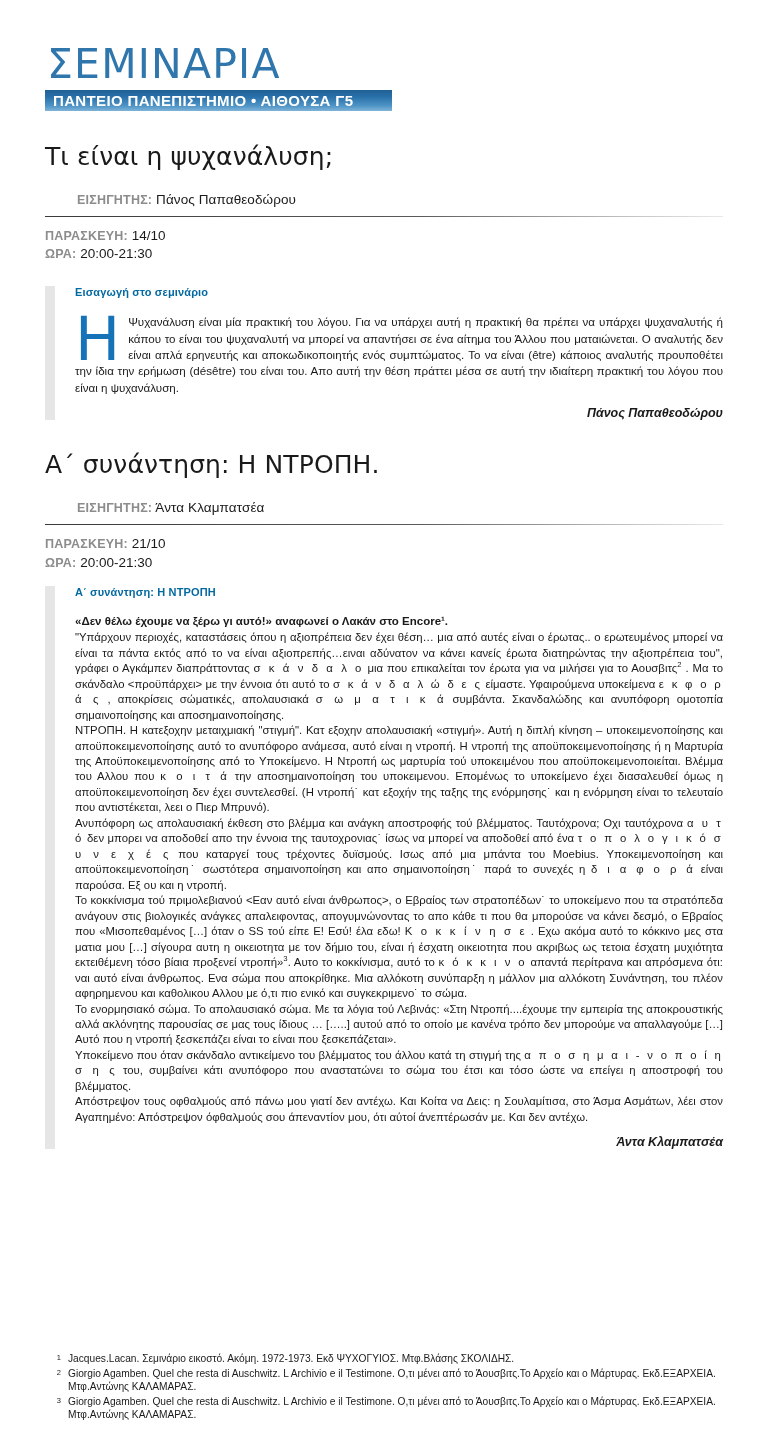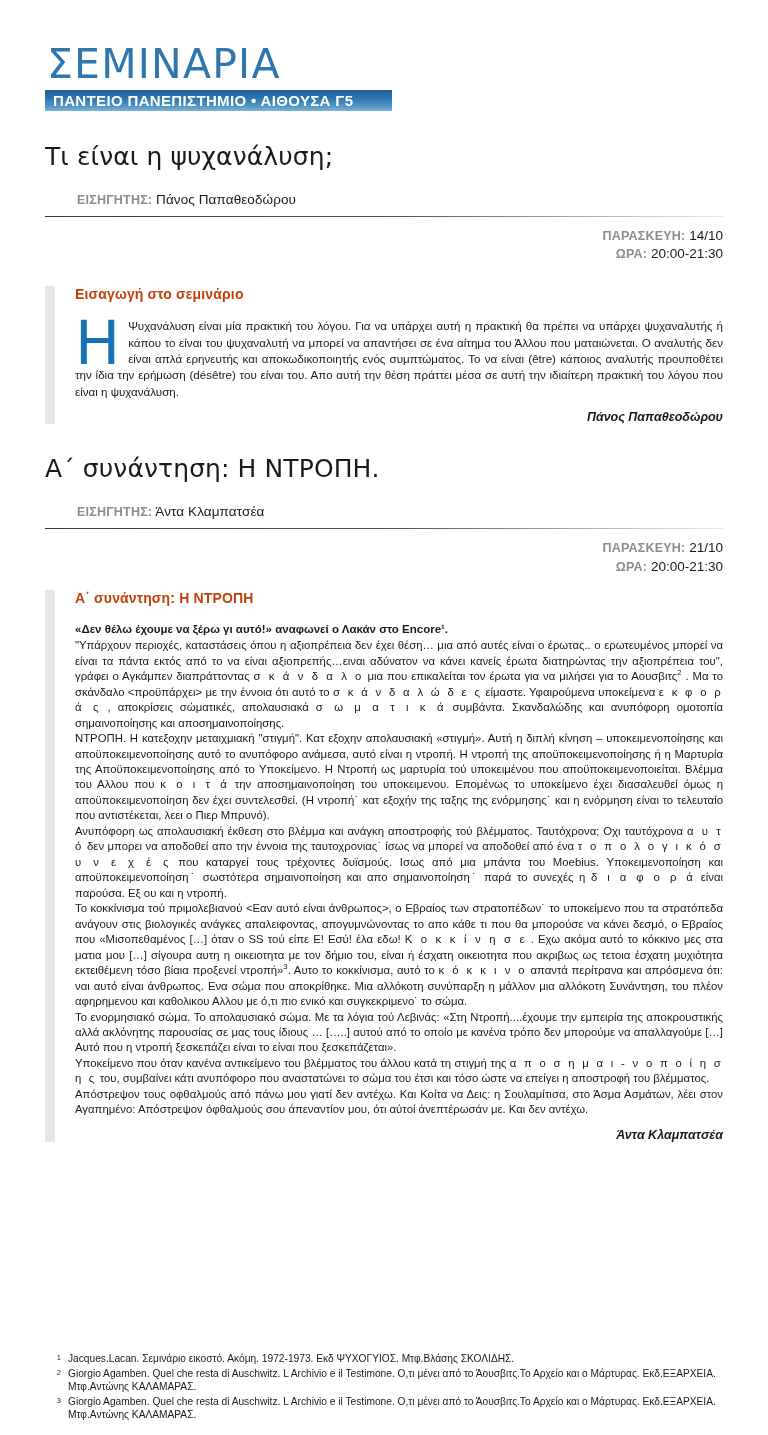--- a/index.html
+++ b/index.html
@@ -85,21 +85,20 @@
   }
   .rule {
     margin-top: 9px;
     height: 1px;
     background: linear-gradient(to right, #3a3a3a 0%, #5a5a5a 55%, #c8c8c8 88%, #e8e8e8 100%);
   }
   .datetime {
     margin-top: 10px;
     font-size: 13.5px;
     line-height: 1.38;
-    text-align: right;
   }
   .dt-label {
     color: #8c8c8c;
     font-weight: bold;
     font-size: 12.5px;
     letter-spacing: 0.2px;
   }
   .dt-value { color: #1a1a1a; }
 
   
@@ -110,23 +109,23 @@
   }
   .accent-bar {
     position: absolute;
     left: 0;
     top: 0;
     bottom: 0;
     width: 10px;
     background: #e6e6e6;
   }
   .block-heading {
-    color: #c2410c;
-    font-weight: bold;
-    font-size: 14px;
+    color: #0369a1;
+    font-weight: bold;
+    font-size: 11px;
     letter-spacing: 0.15px;
     margin: 0 0 16px 0;
   }
   .body-text {
     font-size: 11.6px;
     line-height: 1.42;
     text-align: justify;
     color: #1a1a1a;
     margin: 0;
     hyphens: auto;
@@ -264,21 +263,21 @@
       <h3 class="block-heading">Α΄ συνάντηση: Η ΝΤΡΟΠΗ</h3>
       <p class="body-text">
         <span class="lead">«Δεν θέλω έχουμε να ξέρω γι αυτό!» αναφωνεί ο Λακάν στο Encore¹.</span>
       </p>
       <div id="article-paragraphs">
           <p class="body-text"><span>"Υπάρχουν περιοχές, καταστάσεις όπου η αξιοπρέπεια δεν έχει θέση… μια από αυτές είναι ο έρωτας.. ο ερωτευμένος μπορεί να είναι τα πάντα εκτός από το να είναι αξιοπρεπής…ειναι αδύνατον να κάνει κανείς  έρωτα διατηρώντας την αξιοπρέπεια του", γράφει ο Αγκάμπεν διαπράττοντας </span><span class="sp">σ κ ά ν δ α λ ο</span><span>  μια που επικαλείται τον έρωτα  για να μιλήσει  για  το Αουσβιτς</span><sup>2</sup><span> . Μα το σκάνδαλο &lt;προϋπάρχει&gt; με την έννοια ότι αυτό το </span><span class="sp">σ κ ά ν δ α λ ώ δ ε ς</span><span>  είμαστε. Υφαιρούμενα υποκείμενα </span><span class="sp">ε κ φ ο ρ ά ς</span><span> , αποκρίσεις σώματικές, απολαυσιακά </span><span class="sp">σ ω μ α τ ι κ ά</span><span>  συμβάντα. Σκανδαλώδης και ανυπόφορη ομοτοπία  σημαινοποίησης και αποσημαινοποίησης.</span></p>
           <p class="body-text"><span>ΝΤΡΟΠΗ. Η κατεξοχην μεταιχμιακή "στιγμή". Κατ εξοχην απολαυσιακή «στιγμή». Αυτή η διπλή κίνηση – υποκειμενοποίησης και αποϋποκειμενοποίησης   αυτό το ανυπόφορο ανάμεσα, αυτό είναι η ντροπή. Η ντροπή της αποϋποκειμενοποίησης ή η Μαρτυρία της Αποϋποκειμενοποίησης από το Υποκείμενο.  Η Ντροπή ως μαρτυρία τού υποκειμένου που αποϋποκειμενοποιείται. Βλέμμα του Αλλου που </span><span class="sp">κ ο ι τ ά</span><span>  την αποσημαινοποίηση του υποκειμενου. Επομένως το υποκείμενο έχει διασαλευθεί όμως η αποϋποκειμενοποίηση δεν έχει συντελεσθεί. (Η ντροπή˙ κατ εξοχήν της ταξης της ενόρμησης˙ και η ενόρμηση είναι το τελευταίο που αντιστέκεται, λεει ο Πιερ  Μπρυνό).</span></p>
           <p class="body-text"><span>Ανυπόφορη ως απολαυσιακή έκθεση στο βλέμμα και ανάγκη αποστροφής τού βλέμματος.  Ταυτόχρονα; Οχι ταυτόχρονα </span><span class="sp">α υ τ ό</span><span>  δεν μπορει να αποδοθεί απο την έννοια της ταυτοχρονιας˙ ίσως να μπορεί να αποδοθεί  από ένα </span><span class="sp">τ ο π ο λ ο γ ι κ ό   σ υ ν ε χ έ ς</span><span>  που καταργεί τους τρέχοντες δυϊσμούς. Ισως από μια μπάντα του Moebius. Υποκειμενοποίηση και αποϋποκειμενοποίηση˙ σωστότερα σημαινοποίηση και απο σημαινοποίηση˙ παρά το συνεχές η  </span><span class="sp">δ ι α φ ο ρ ά</span><span>  είναι παρούσα. Εξ ου και η ντροπή.</span></p>
           <p class="body-text"><span>Το κοκκίνισμα τού πριμολεβιανού &lt;Εαν αυτό είναι άνθρωπος&gt;, ο Εβραίος των στρατοπέδων˙ το  υποκείμενο  που τα στρατόπεδα ανάγουν στις βιολογικές ανάγκες απαλειφοντας, απογυμνώνοντας το απο κάθε τι που θα μπορούσε να κάνει δεσμό, ο Εβραίος που «Μισοπεθαμένος […] όταν ο SS τού είπε Ε! Εσύ! έλα εδω!  </span><span class="sp">Κ ο κ κ ί ν η σ ε</span><span> . Εχω ακόμα αυτό το κόκκινο  μες στα ματια μου […] σίγουρα αυτη η οικειοτητα με τον δήμιο του, είναι ή  έσχατη οικειοτητα που ακριβως ως τετοια έσχατη μυχιότητα  εκτειθέμενη τόσο βίαια προξενεί ντροπή»</span><sup>3</sup><span>. Αυτο το κοκκίνισμα, αυτό το </span><span class="sp">κ ό κ κ ι ν ο</span><span>  απαντά περίτρανα και απρόσμενα ότι: ναι αυτό είναι άνθρωπος. Ενα σώμα που αποκρίθηκε. Μια αλλόκοτη συνύπαρξη η μάλλον μια αλλόκοτη Συνάντηση, του πλέον αφηρημενου και καθολικου Αλλου με ό,τι πιο ενικό και συγκεκριμενο˙ το σώμα.</span></p>
           <p class="body-text"><span>Το ενορμησιακό σώμα. Το απολαυσιακό σώμα. Με τα λόγια τού Λεβινάς: «Στη Ντροπή....έχουμε την εμπειρία της αποκρουστικής αλλά ακλόνητης παρουσίας σε μας τους ίδιους … […..] αυτού από το οποίο με κανένα τρόπο  δεν μπορούμε να απαλλαγούμε […] Αυτό που η ντροπή ξεσκεπάζει είναι το είναι που ξεσκεπάζεται».</span></p>
-          <p class="body-text"><span>Υποκείμενο που όταν κανένα αντικείμενο του  βλέμματος του άλλου κατά τη στιγμή της </span><span class="sp">α π ο σ η μ α ι - ν ο π ο ί η σ η ς</span><span>  του, συμβαίνει κάτι ανυπόφορο  που αναστατώνει το σώμα του έτσι και τόσο ώστε να επείγει η αποστροφή του βλέμματος.</span></p>
+          <p class="body-text"><span>Υποκείμενο που όταν σκάνδαλο αντικείμενο του  βλέμματος του άλλου κατά τη στιγμή της </span><span class="sp">α π ο σ η μ α ι - ν ο π ο ί η σ η ς</span><span>  του, συμβαίνει κάτι ανυπόφορο  που αναστατώνει το σώμα του έτσι και τόσο ώστε να επείγει η αποστροφή του βλέμματος.</span></p>
           <p class="body-text"><span>Απόστρεψον τους οφθαλμούς από πάνω μου γιατί δεν αντέχω. Και Κοίτα να Δεις: η Σουλαμίτισα, στο Άσμα Ασμάτων, λέει στον Αγαπημένο: Απόστρεψον όφθαλμούς σου άπεναντίον μου, ότι αύτοί άνεπτέρωσάν με. Και δεν αντέχω.</span></p>
         </div>
       <div class="signature">Άντα Κλαμπατσέα</div>
     </div>
   </div>
 
   <div class="footnotes" id="footnotes">
       <div class="footnote">
         <div class="fn-marker">1</div>
         <div class="fn-text">Jacques.Lacan. Σεμινάριο εικοστό. Ακόμη. 1972-1973. Εκδ ΨΥΧΟΓΥΙΟΣ. Μτφ.Βλάσης ΣΚΟΛΙΔΗΣ.</div>

